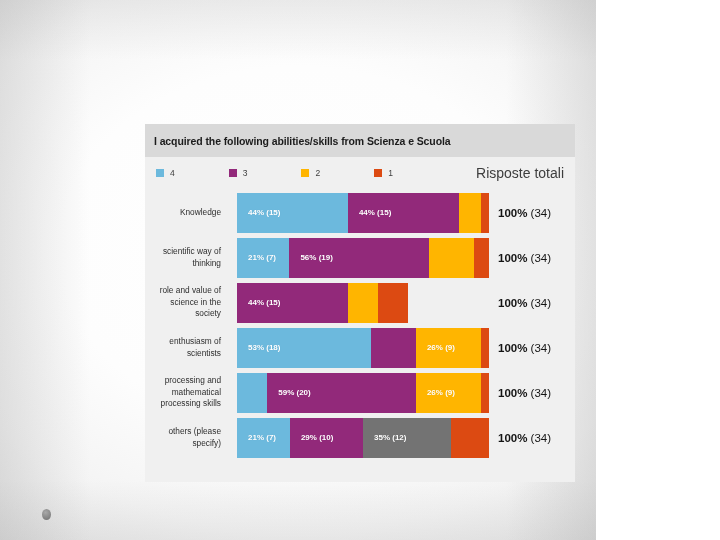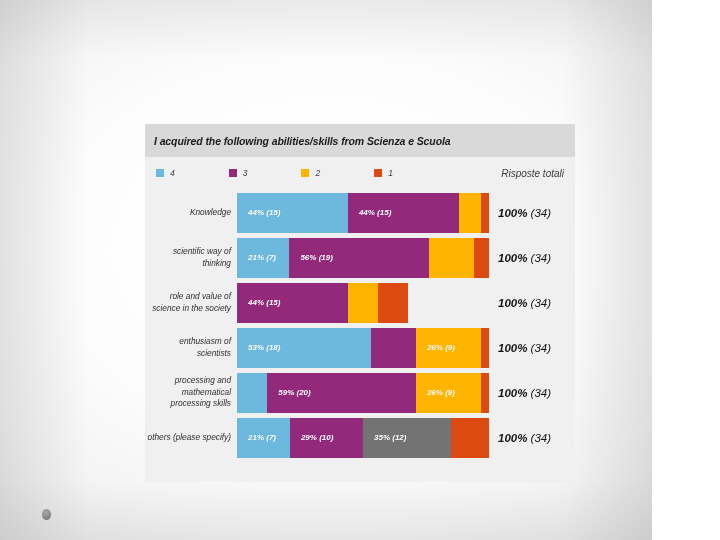--- a/index.html
+++ b/index.html
@@ -10,26 +10,25 @@
     width: 720px;
     height: 540px;
     overflow: hidden;
     font-family: "Liberation Sans", sans-serif;
     background: #ffffff;
   }
 
   
   #slide {
     position: relative;
-    width: 652px;
+    width: 596px;
     height: 540px;
     background:
       radial-gradient(ellipse 95% 80% at 50% 46%, #ffffff 0%, #fdfdfd 42%, #f4f4f4 66%, #e6e6e6 86%, #dcdcdc 100%);
     overflow: hidden;
-    font-style: italic;
   }
   
   #slide::after {
     content: "";
     position: absolute;
     inset: 0;
     pointer-events: none;
     background:
       linear-gradient(to right, rgba(170,170,170,0.30) 0px, rgba(170,170,170,0.0) 90px),
       linear-gradient(to left,  rgba(170,170,170,0.30) 0px, rgba(170,170,170,0.0) 90px),
@@ -98,39 +97,39 @@
   }
   .legend-label {
     font-size: 8.5px;
     color: #3d3d3d;
   }
   #legend-total {
     position: absolute;
     right: 11px;
     top: 50%;
     transform: translateY(-50%);
-    font-size: 10px;
+    font-size: 14px;
     color: #3d3d3d;
     white-space: nowrap;
   }
 
   
   #plot {
     padding: 2px 0 0 0;
   }
   .row {
     display: flex;
     align-items: center;
     height: 45px;
   }
   .row-label {
     width: 92px;
     flex: none;
     text-align: right;
-    padding-right: 6px;
+    padding-right: 16px;
     box-sizing: border-box;
     font-size: 8.3px;
     line-height: 11.5px;
     color: #2e2e2e;
   }
   .bar {
     width: 252px;
     flex: none;
     height: 40px;
     display: flex;

